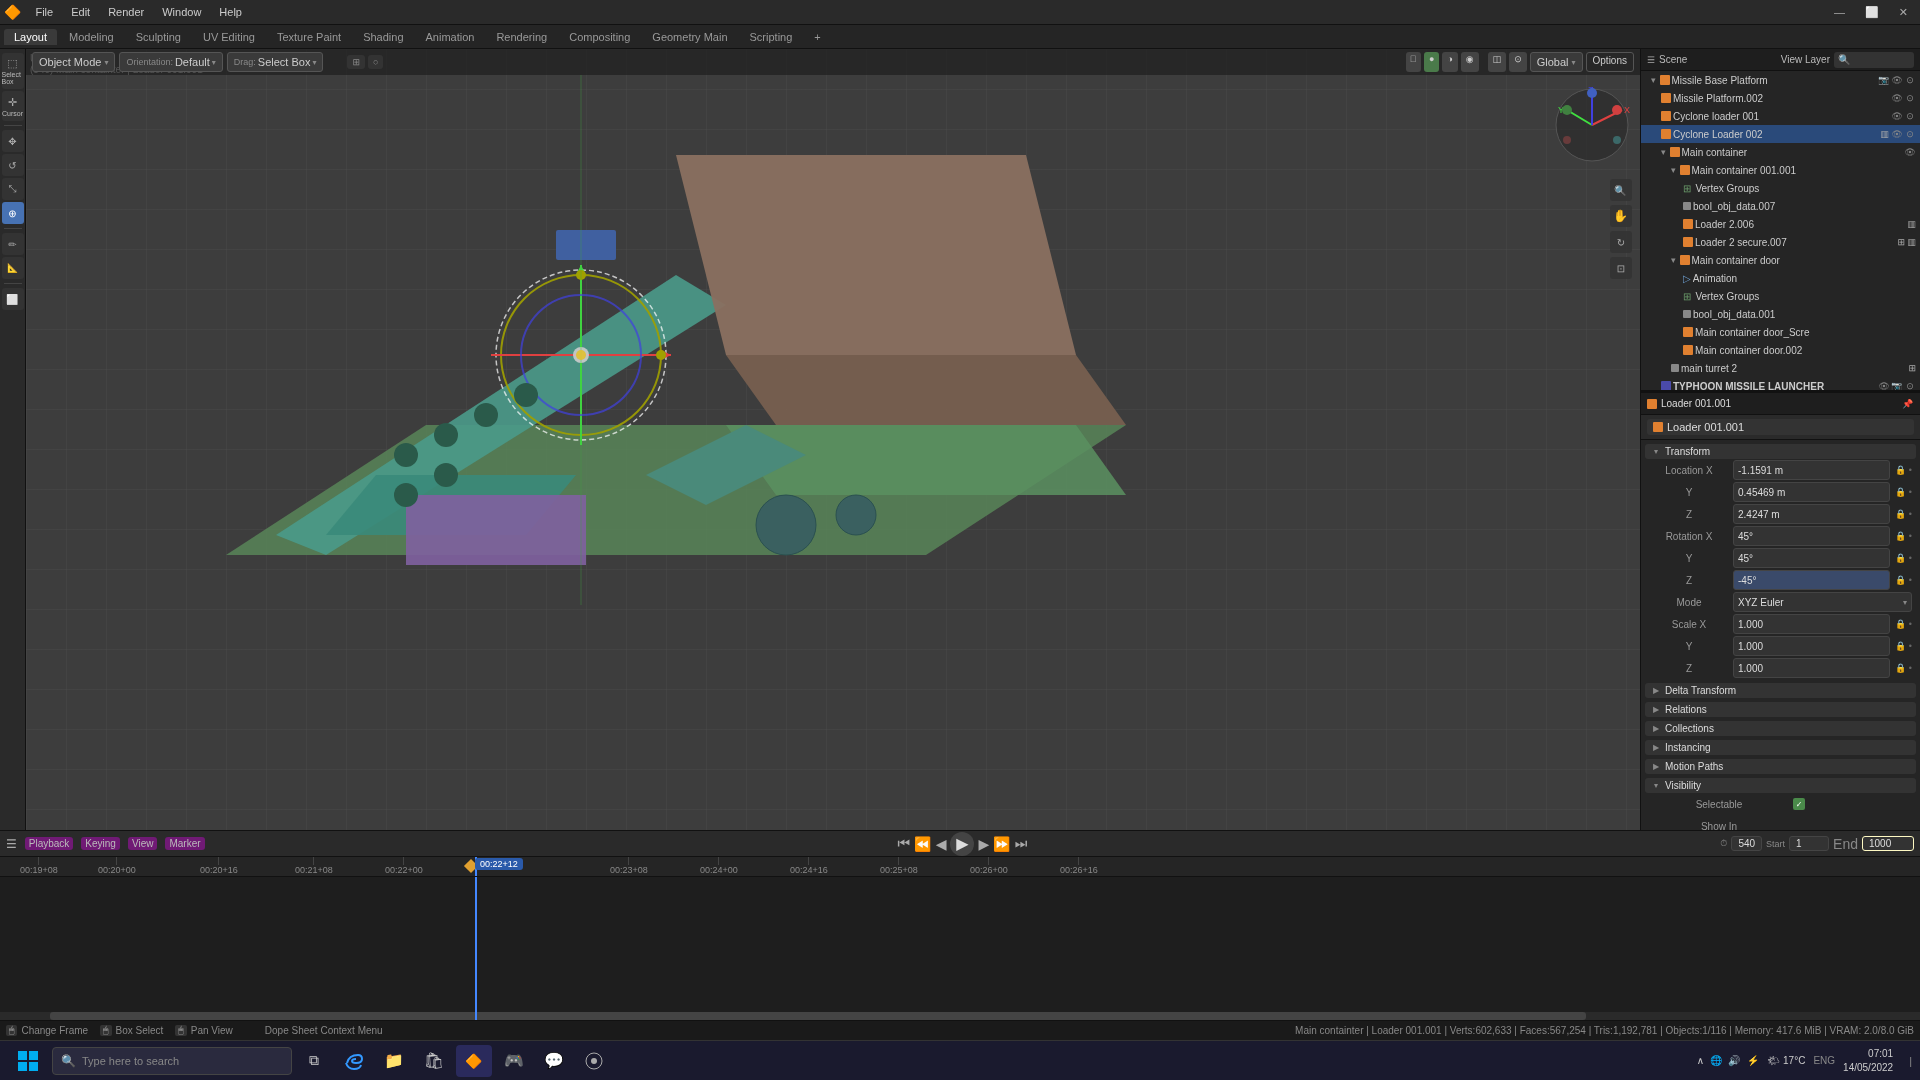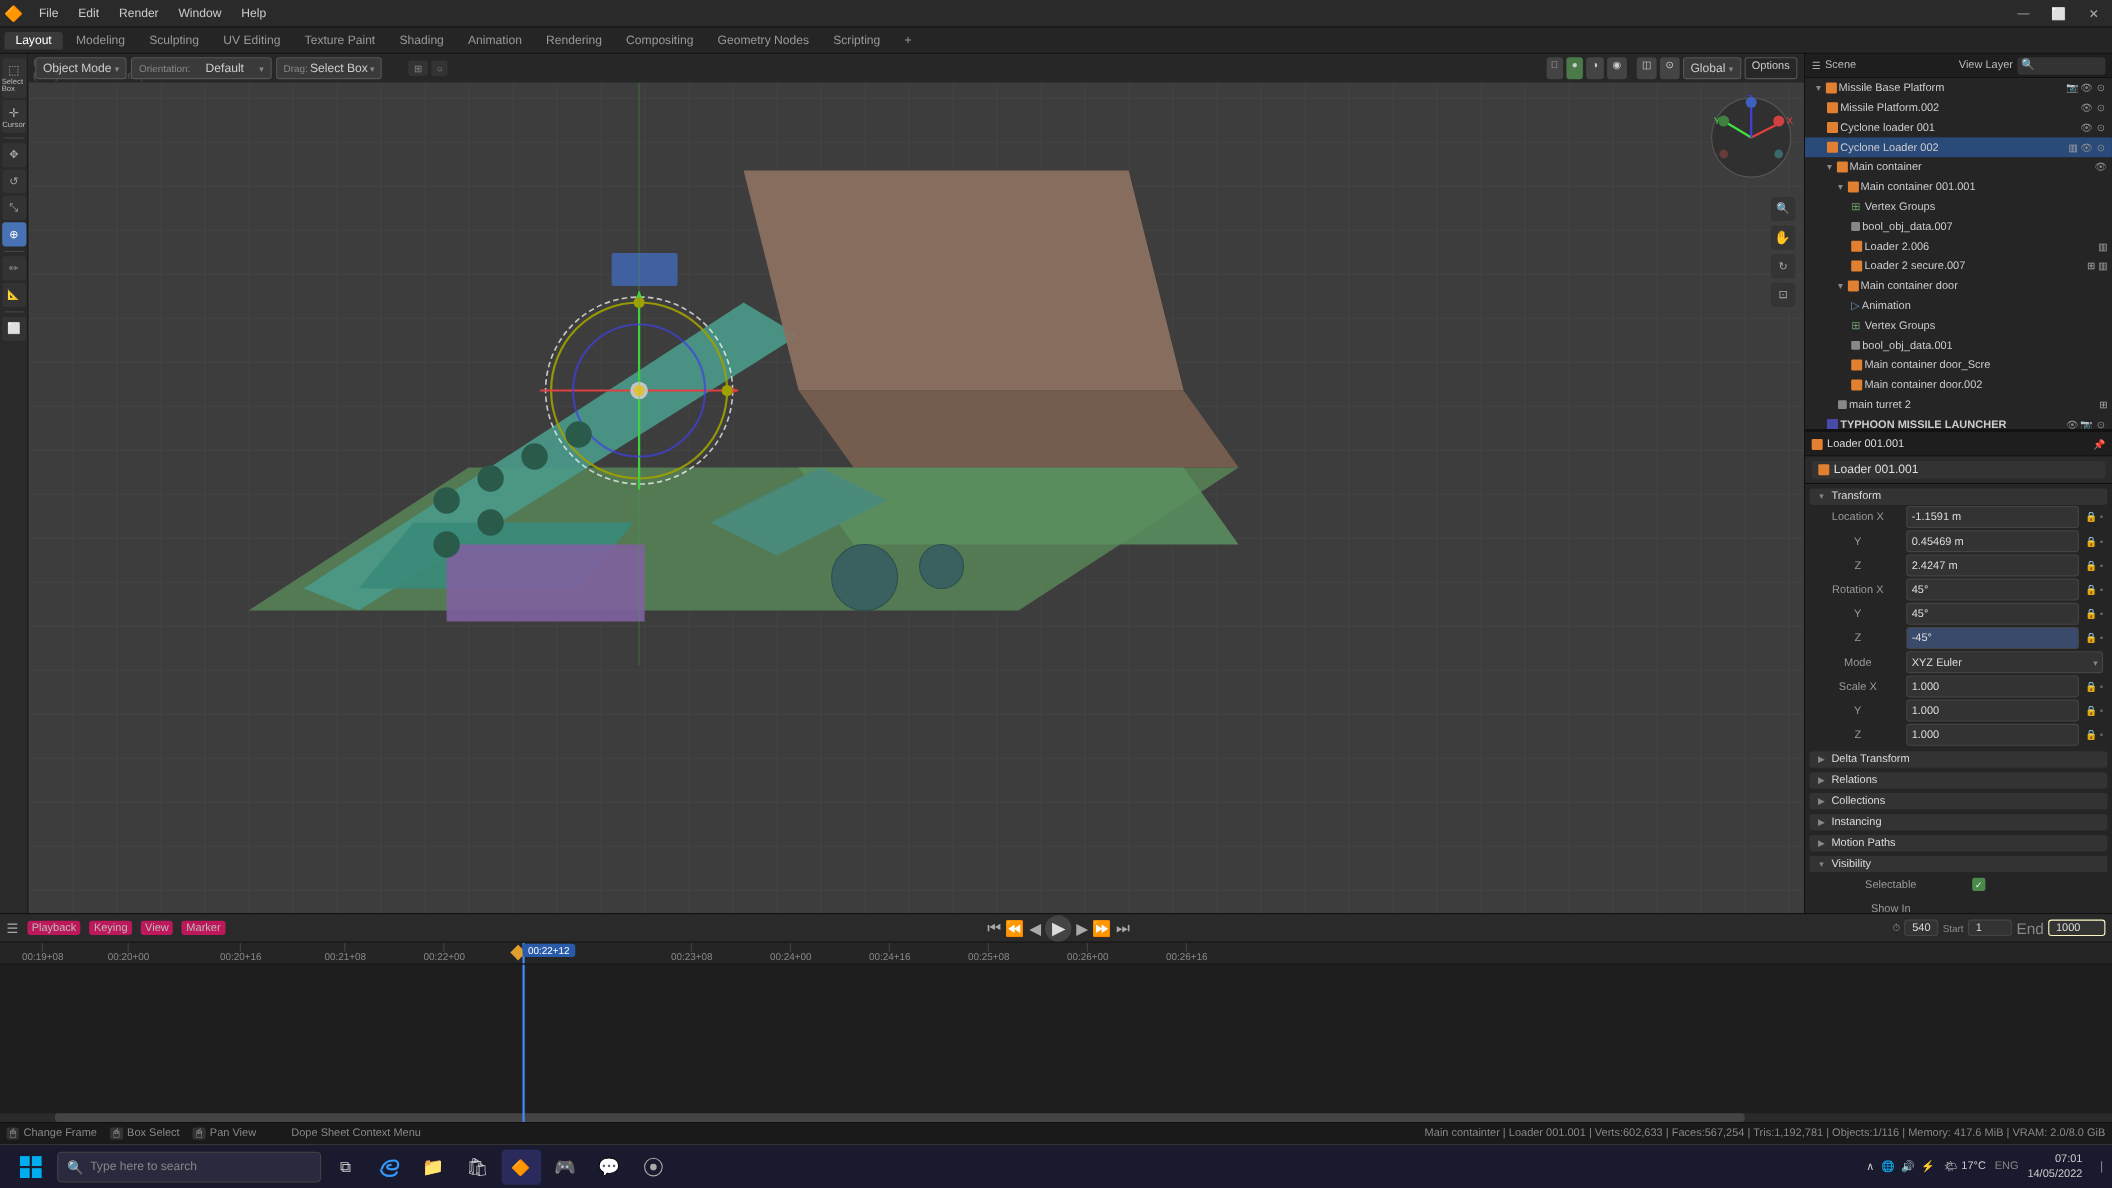--- a/index.html
+++ b/index.html
@@ -258,21 +258,21 @@
     #timeline-header {
       height: 26px;
       background: #2a2a2a;
       display: flex;
       align-items: center;
       padding: 0 6px;
       gap: 8px;
       border-bottom: 1px solid #111;
     }
     .tl-btn {
-      background: #be185d;
+      background: #701a75;
       border-radius: 3px;
       padding: 1px 4px;
       font-size: 10px;
       color: #bbb;
       cursor: pointer;
     }
     #timeline-ruler {
       height: 20px;
       background: #252525;
       display: flex;
@@ -501,21 +501,21 @@
 <div id="workspace-tabs">
   <span class="workspace-tab active">Layout</span>
   <span class="workspace-tab">Modeling</span>
   <span class="workspace-tab">Sculpting</span>
   <span class="workspace-tab">UV Editing</span>
   <span class="workspace-tab">Texture Paint</span>
   <span class="workspace-tab">Shading</span>
   <span class="workspace-tab">Animation</span>
   <span class="workspace-tab">Rendering</span>
   <span class="workspace-tab">Compositing</span>
-  <span class="workspace-tab">Geometry Nodes</span>
+  <span class="workspace-tab">Geometry Main</span>
   <span class="workspace-tab">Scripting</span>
   <span class="workspace-tab">+</span>
 </div>
 
 <div id="main-content" style="position: relative; display: flex; height: 781px;">
 
   <div id="left-toolbar">
 
     <div class="tool-btn" style="width:22px;height:36px;flex-direction:column;font-size:8px;gap:1px;">
       <span style="font-size:11px;">⬚</span>
@@ -551,21 +551,21 @@
     </div>
   </div>
 
   <div id="viewport">
 
     <div id="viewport-top-controls">
       <div class="hdr-dropdown">
         <span>Object Mode</span>
         <span class="dropdown-arrow">▾</span>
       </div>
-      <div class="hdr-dropdown" style="gap:14px;">
+      <div class="hdr-dropdown" style="gap:2px;">
         <span style="color:#888; font-size:9px;">Orientation:</span>
         <span>Default</span>
         <span class="dropdown-arrow">▾</span>
       </div>
       <div class="hdr-dropdown" style="gap:2px;">
         <span style="color:#888; font-size:9px;">Drag:</span>
         <span>Select Box</span>
         <span class="dropdown-arrow">▾</span>
       </div>
       <div style="margin-left: 20px; display:flex; gap:3px;">

